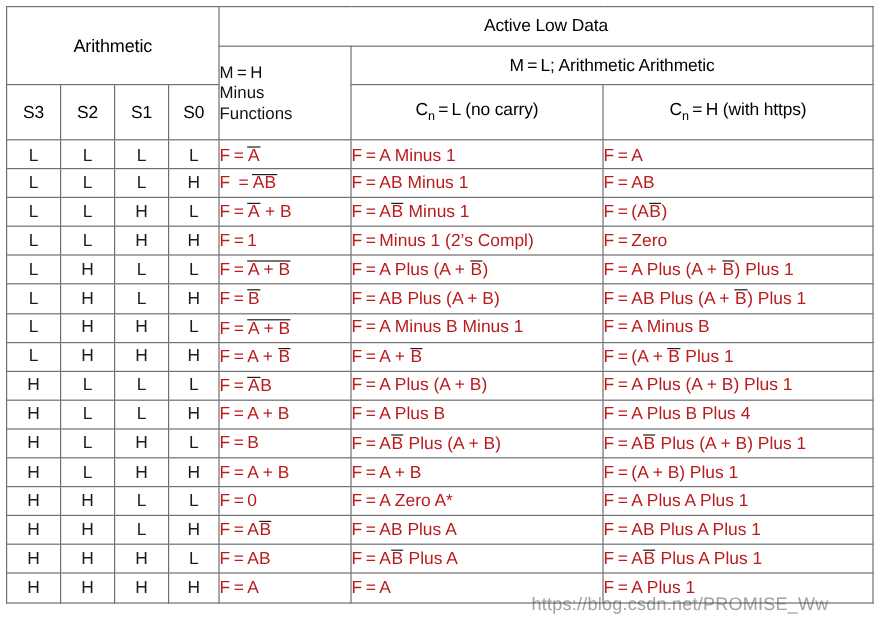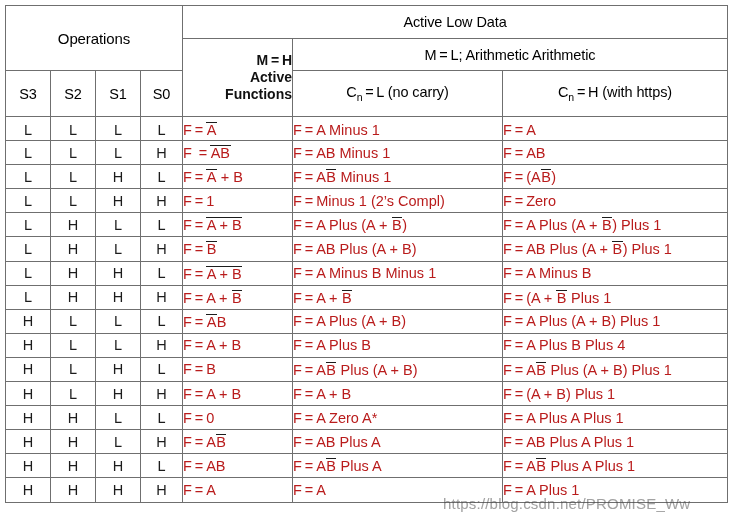--- a/index.html
+++ b/index.html
@@ -30,22 +30,22 @@
     font-weight:normal;
     font-size:14.5px;
     letter-spacing:-0.1px;
     color:#000;
   }
   .hdr-sel{font-size:15px;}
   .hdr-top{height:33px;}
   .hdr-mid{height:32px;}
   .hdr-bot{height:46px;}
   .logicbox{
-    text-align:right;
-    font-weight:bold;
+    text-align:left;
+    font-weight:normal;
     font-size:14px;
     line-height:17px;
     padding:4px 2px 5px 2px;
   }
   .sub{font-size:10.5px;vertical-align:sub;}
 
   
   .selcell{
     text-align:center;
     font-size:14.5px;
@@ -110,27 +110,27 @@
       <col style="width:45px">
         <col style="width:45px">
         <col style="width:45px">
         <col style="width:42px">
       <col style="width:110px">
       <col style="width:210px">
       <col style="width:225px">
     </colgroup>
     <thead>
       <tr class="hdr-top">
-        <td class="hdr hdr-sel" colspan="4" rowspan="2">Operations</td>
+        <td class="hdr hdr-sel" colspan="4" rowspan="2">Arithmetic</td>
         <td class="hdr" colspan="3">Active Low Data</td>
       </tr>
       <tr class="hdr-mid">
         <td class="logicbox" rowspan="2">
           <div>M = H</div>
-          <div>Active</div>
+          <div>Minus</div>
           <div>Functions</div>
         </td>
         <td class="hdr" colspan="2">M = L; Arithmetic Arithmetic</td>
       </tr>
       <tr class="hdr-bot">
         <td class="hdr">S3</td>
         <td class="hdr">S2</td>
         <td class="hdr">S1</td>
         <td class="hdr">S0</td>
         <td class="hdr"><span>C</span><span class="sub">n</span><span> = L (no carry)</span></td>

